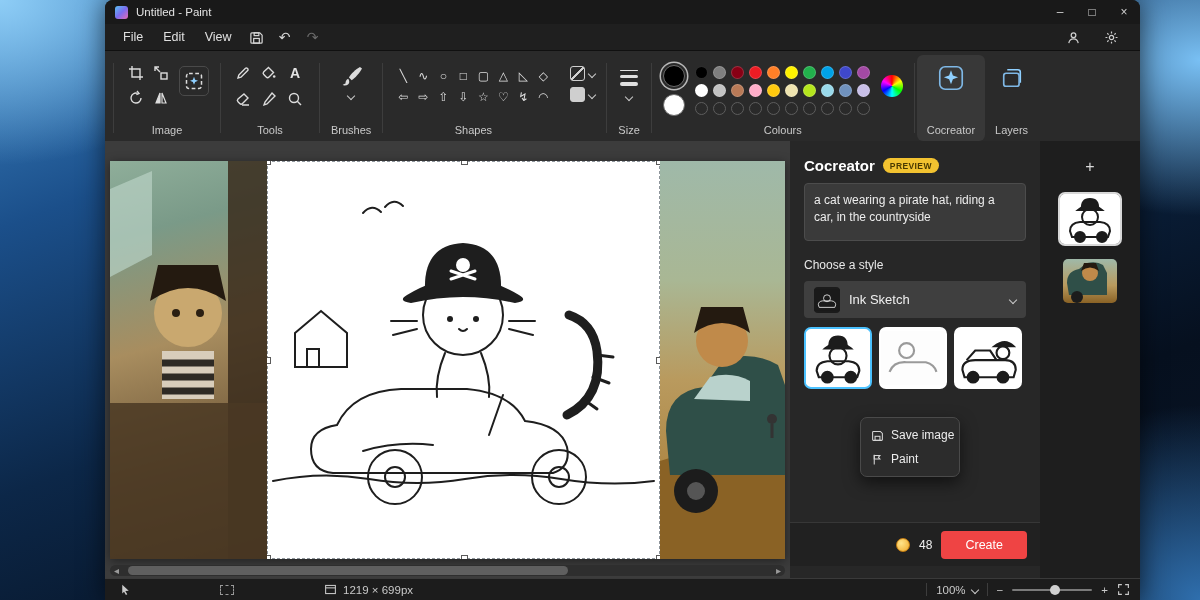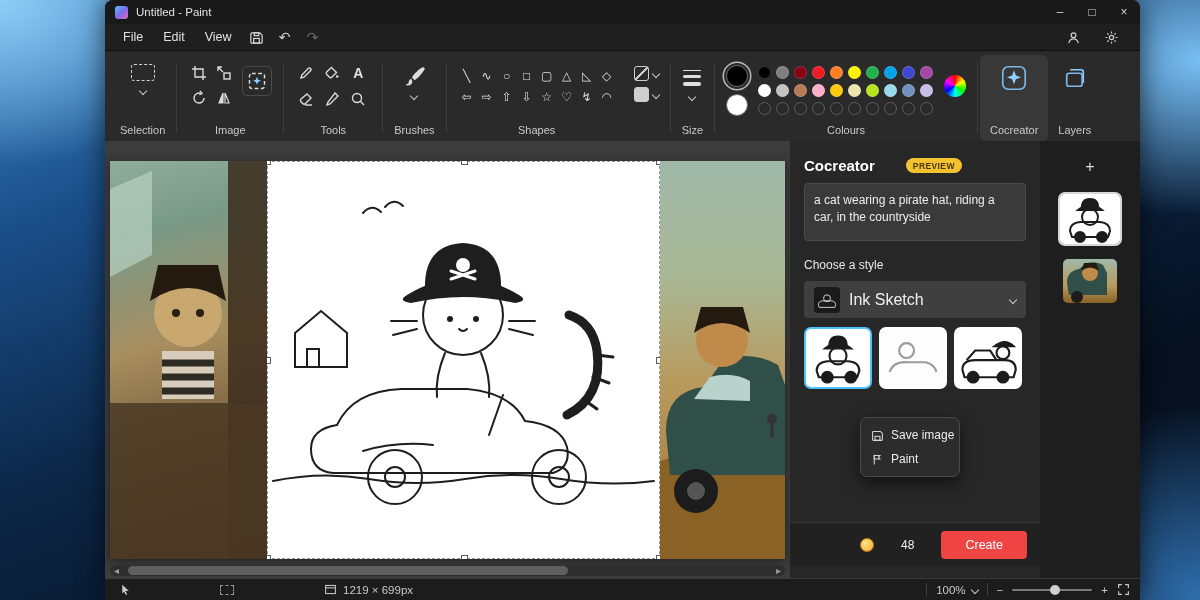--- a/index.html
+++ b/index.html
@@ -77,31 +77,31 @@
   .badge{font-size:8.5px;font-weight:bold;color:#4a3a00;background:#f2c230;border-radius:8px;padding:2.5px 7px;letter-spacing:.4px}
   .cc-label-row{display:flex;align-items:center;margin-top:17px}
   .cc-label{font-size:12px;color:#e8e8e8}
   .info-dot{margin-left:auto;width:13px;height:13px;border:1.2px solid #bdbdbd;border-radius:50%;color:#bdbdbd;
     font-size:9px;display:flex;align-items:center;justify-content:center;font-style:italic}
   .prompt-box{margin-top:9px;min-height:58px;background:#3a3a3a;border:1px solid #4c4c4c;border-radius:4px;
     padding:8px 9px;font-size:12px;line-height:1.4;color:#ededed}
   .style-dd{margin-top:9px;height:37px;background:#3f3f3f;border-radius:4px;display:flex;align-items:center;gap:9px;padding:0 10px}
   .style-thumb{width:26px;height:26px;border-radius:4px;overflow:hidden;background:#1b1b1b;flex:0 0 auto}
   .style-thumb svg{display:block;width:100%;height:100%}
-  .style-name{font-size:16px;color:#f0f0f0}
+  .style-name{font-size:13px;color:#f0f0f0}
   .style-dd .chev{margin-left:auto}
   .variants-row{display:flex;gap:7px;margin-top:9px}
   .variant{width:68px;height:62px;border-radius:7px;border:2px solid transparent;overflow:hidden;background:#fff;position:relative}
   .variant.selected{border-color:#4cc2ff}
   .variant svg{display:block;width:100%;height:100%}
   .ctx-menu{position:absolute;left:70px;top:276px;width:100px;background:#2c2c2c;border:1px solid #4a4a4a;border-radius:7px;
     box-shadow:0 6px 16px rgba(0,0,0,.55);padding:5px 0;z-index:9}
   .ctx-item{display:flex;align-items:center;gap:7px;font-size:12px;color:#ececec;padding:5px 10px;white-space:nowrap}
   .cc-bottom{position:absolute;left:0;right:0;bottom:12px;height:44px;background:#212121;border-top:1px solid #373737;
-    display:flex;align-items:center;justify-content:flex-end;gap:27px;padding:0 13px}
+    display:flex;align-items:center;justify-content:flex-end;gap:9px;padding:0 13px}
   .coin{width:14px;height:14px;border-radius:50%;background:radial-gradient(circle at 35% 35%,#ffe48a,#f0a929);border:1px solid #c77f12}
   .credits{font-size:12px;color:#f0f0f0}
   .create-btn{border:none;border-radius:4px;padding:7px 24px;font-size:12.5px;color:#fff;font-family:inherit}
   
   .layers-panel{flex:1;background:#1e1e1e;display:flex;flex-direction:column;align-items:center;padding-top:14px;gap:15px}
   .add-layer{width:28px;height:24px;border-radius:5px;background:transparent;border:none;color:#d9d9d9;font-size:16px}
   .layer-thumb{border-radius:5px;overflow:hidden}
   .layer-thumb svg{display:block;width:100%;height:100%}
   .lt1{width:60px;height:50px;background:#fff;outline:2px solid #d8d8d8}
   .lt2{width:54px;height:44px;background:linear-gradient(180deg,#9fb9a9 0%,#b99a5e 60%,#8a6225 100%)}
@@ -156,25 +156,20 @@
           <svg width="15" height="15" viewBox="0 0 16 16" stroke="#cfcfcf" fill="none" stroke-width="1.3">
             <circle cx="8" cy="8" r="2.3"></circle>
             <path d="M8 1.6v2M8 12.4v2M1.6 8h2M12.4 8h2M3.5 3.5l1.4 1.4M11.1 11.1l1.4 1.4M12.5 3.5l-1.4 1.4M4.9 11.1l-1.4 1.4"></path>
           </svg>
         </span>
       </span>
     </div>
 
     <div class="ribbon">
 
-      <div class="group">
-        <div class="sel-rect"></div>
-        <span class="chev" style="margin-top:7px"></span>
-        <span class="group-label">Selection</span>
-      </div>
       <div class="vsep"></div>
 
       <div class="group">
         <div style="display:flex">
           <div class="grid2x2">
             <span class="mini icon">
               <svg width="16" height="16" viewBox="0 0 16 16" stroke="#dcdcdc" fill="none" stroke-width="1.4">
                 <path d="M4 1v11h11"></path>
                   <path d="M1 4h11v11"></path>
               </svg>
@@ -438,21 +433,21 @@
         <div class="hscroll">
           <span class="harrow" style="left:4px">◂</span>
           <span class="hthumb"></span>
           <span class="harrow" style="right:4px">▸</span>
         </div>
       </div>
 
       <div class="cocreator">
         <div class="cc-titlerow">
           <span class="cc-title">Cocreator</span>
-          <span class="badge" style="background: rgb(242, 194, 48); margin-left: 23px;">PREVIEW</span>
+          <span class="badge" style="background: rgb(242, 194, 48);">PREVIEW</span>
         </div>
         <div class="prompt-box">a cat wearing a pirate hat, riding a car, in the countryside</div>
         <div class="cc-label-row">
           <span class="cc-label">Choose a style</span>
         </div>
         <div class="style-dd">
           <span class="style-thumb">
             <svg viewBox="0 0 60 50">
                 <rect width="60" height="50" fill="#1a1a1a"></rect>
               <g stroke="#e8e8e8" fill="none" stroke-width="2">

